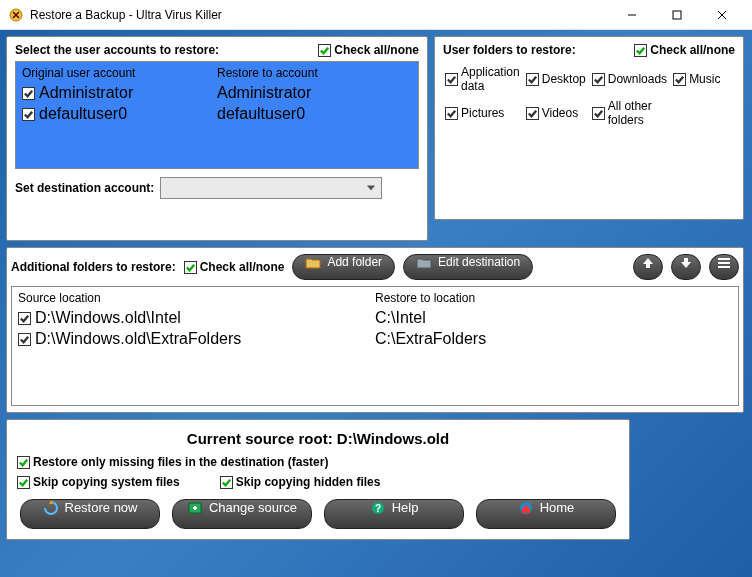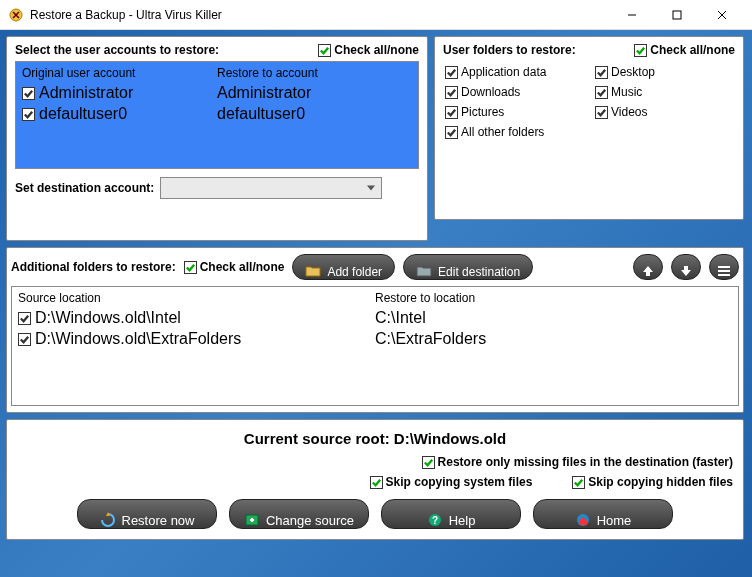--- a/index.html
+++ b/index.html
@@ -30,37 +30,37 @@
   .listbox-cols { display: flex; }
   .listbox-col { flex: 1; }
   .list-header { font-size: 12px; margin-bottom: 4px; }
   .list-item { display: flex; align-items: center; gap: 4px; font-size: 16px; margin-bottom: 3px; }
 
   .dest-row { display: flex; align-items: center; gap: 6px; margin-top: 8px; }
   .dest-label { font-size: 12px; font-weight: bold; }
   .dest-select { flex: 1; max-width: 222px; height: 22px; border: 1px solid #888; background: #eaeaea; position: relative; }
   .dest-select::after { content: ""; position: absolute; right: 6px; top: 50%; transform: translateY(-50%); border-left: 4px solid transparent; border-right: 4px solid transparent; border-top: 5px solid #555; }
 
-  .folders-grid { display: grid; grid-template-columns: 1fr 1fr; gap: 6px 12px; padding: 4px 2px; }
+  .folders-grid { display: grid; grid-template-columns: 1fr 1fr 1fr 1fr; gap: 6px 6px; padding: 4px 2px; }
 
   .panel-mid { width: 738px; background: #fff; border: 1px solid #888; border-radius: 2px; padding: 6px 4px; margin-top: 6px; }
   .mid-header { display: flex; align-items: center; gap: 8px; font-size: 12px; }
   .mid-header .lbl { font-weight: bold; }
-  .btn3d { height: 26px; padding: 0 12px; background: linear-gradient(#6a6a6a, #3a3a3a); color: #fff; font-size: 12px; border: 1px solid #222; border-radius: 13px; display: inline-flex; align-items: flex-end; gap: 6px; cursor: pointer; }
+  .btn3d { height: 26px; padding: 0 12px; background: linear-gradient(#6a6a6a, #3a3a3a); color: #fff; font-size: 12px; border: 1px solid #222; border-radius: 13px; display: inline-flex; align-items: flex-start; gap: 6px; cursor: pointer; }
   .btn3d.square { width: 30px; padding: 0; justify-content: center; }
   .btn3d svg { width: 16px; height: 16px; }
   .spacer { flex: 1; }
 
   .mid-list { border: 1px solid #888; margin-top: 6px; height: 120px; padding: 4px 6px; font-size: 12px; display: flex; }
   .mid-col { flex: 1; }
   .mid-list-header { margin-bottom: 4px; }
 
-  .panel-bottom { width: 738px; background: #fff; border: 1px solid #888; border-radius: 2px; padding: 10px; margin-top: 6px; text-align: center; }
+  .panel-bottom { width: 624px; background: #fff; border: 1px solid #888; border-radius: 2px; padding: 10px; margin-top: 6px; text-align: center; }
   .curr-src { font-size: 15px; font-weight: bold; margin-bottom: 8px; }
-  .opt-row { display: flex; justify-content: flex-end; gap: 40px; margin-bottom: 6px; }
+  .opt-row { display: flex; justify-content: flex-start; gap: 40px; margin-bottom: 6px; }
   .opt-row.single { gap: 0; }
 
   .bottom-btns { display: flex; justify-content: center; gap: 12px; margin-top: 10px; }
   .bottom-btns .btn3d { width: 140px; justify-content: center; height: 30px; font-size: 13px; }
 </style>
 </head>
 <body>
 
 <div class="titlebar">
   <span class="icon">

